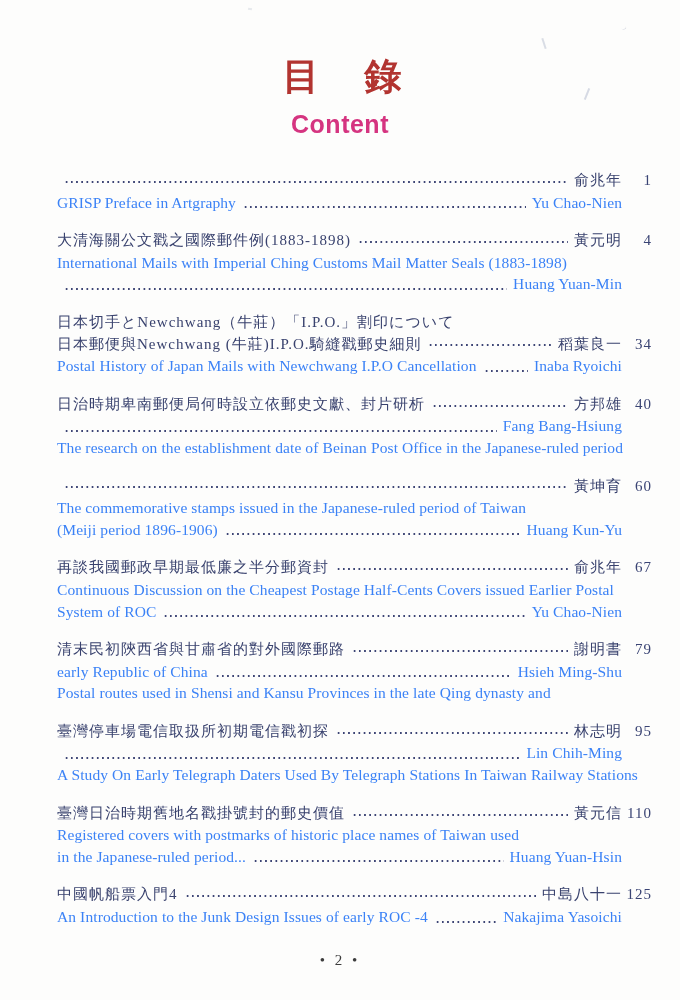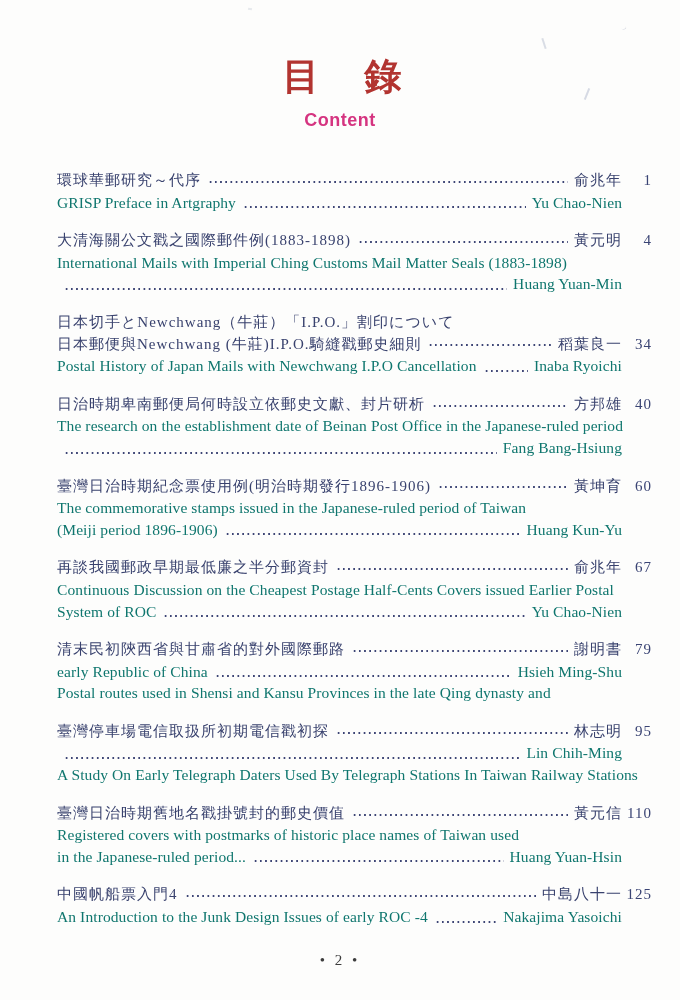--- a/index.html
+++ b/index.html
@@ -17,41 +17,41 @@
     text-align:center;
     font-size:37px;
     font-weight:bold;
     color:#b23430;
     letter-spacing:4px;
     font-family:"DejaVu Serif","Liberation Serif",serif;
   }
   .title-en{
     margin:8px 0 0 0;
     text-align:center;
-    font-size:18px;
+    font-size:25px;
     font-weight:bold;
     color:#d53480;
     font-family:"Liberation Sans","DejaVu Sans",sans-serif;
     letter-spacing:0.5px;
   }
 
   .toc{position:absolute;top:170px;left:57px;right:28px;}
   .entry{margin-bottom:17px;}
   .row{display:flex;align-items:baseline;line-height:21.6px;}
   .content{flex:1;display:flex;align-items:baseline;min-width:0;}
   .pagecol{
     width:30px;text-align:right;
     font-size:15px;color:#3a4474;
     flex:none;
   }
   .t{white-space:nowrap;}
   .author{white-space:nowrap;}
 
   .zh{font-size:15px;letter-spacing:1px;color:#39426e;}
-  .en{font-size:15.5px;letter-spacing:0.1px;color:#0f766e;}
+  .en{font-size:15.5px;letter-spacing:0.1px;color:#3b82f6;}
 
   .leader{
     flex:1;align-self:stretch;
     margin:0 6px 0 7px;min-width:12px;
     background-repeat:repeat-x;
     background-image:radial-gradient(circle,#3d4575 1.05px,rgba(0,0,0,0) 1.35px);
     background-size:5.2px 4px;
   }
   .zh .leader{background-position:0 56%;}
   .en .leader{background-position:0 calc(100% - 4px);}
@@ -74,21 +74,20 @@
 <body>
 
 <div class="sheet">
   <h1 class="title-zh">目　錄</h1>
   <h2 class="title-en">Content</h2>
 
   <div class="toc">
       <div class="entry">
         <div class="row zh">
           <div class="content">
-            <span class="t">環球華郵研究～代序</span>
             <span class="leader"></span>
             <span class="author">俞兆年</span>
           </div>
           <div class="pagecol">1</div>
         </div>
         <div class="row en">
           <div class="content">
             <span class="t">GRISP Preface  in Artgraphy</span>
             <span class="leader"></span>
             <span class="author">Yu Chao-Nien</span>
@@ -148,37 +147,36 @@
         <div class="row zh">
           <div class="content">
             <span class="t">日治時期卑南郵便局何時設立依郵史文獻、封片研析</span>
             <span class="leader"></span>
             <span class="author">方邦雄</span>
           </div>
           <div class="pagecol">40</div>
         </div>
         <div class="row en">
           <div class="content">
+            <span class="t"></span>
+            <span class="leader"></span>
+            <span class="author">Fang Bang-Hsiung</span>
+          </div>
+          <div class="pagecol"></div>
+        </div>
+        <div class="row en">
+          <div class="content">
             <span class="t">The research on the establishment date of Beinan Post Office in the Japanese-ruled period</span>
           </div>
           <div class="pagecol"></div>
         </div>
-        <div class="row en">
-          <div class="content">
-            <span class="t"></span>
-            <span class="leader"></span>
-            <span class="author">Fang Bang-Hsiung</span>
-          </div>
-          <div class="pagecol"></div>
-        </div>
-      </div>
-      <div class="entry">
-        <div class="row zh">
-          <div class="content">
-            <span class="t">臺灣日治時期紀念票使用例(明治時期發行1896-1906)</span>
+      </div>
+      <div class="entry">
+        <div class="row zh">
+          <div class="content">
             <span class="leader"></span>
             <span class="author">黃坤育</span>
           </div>
           <div class="pagecol">60</div>
         </div>
         <div class="row en">
           <div class="content">
             <span class="t">The commemorative stamps issued in the Japanese-ruled period of Taiwan</span>
           </div>
           <div class="pagecol"></div>

